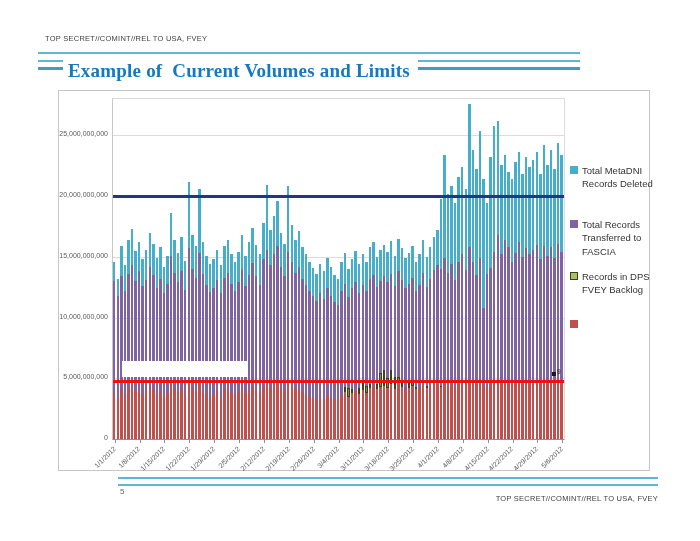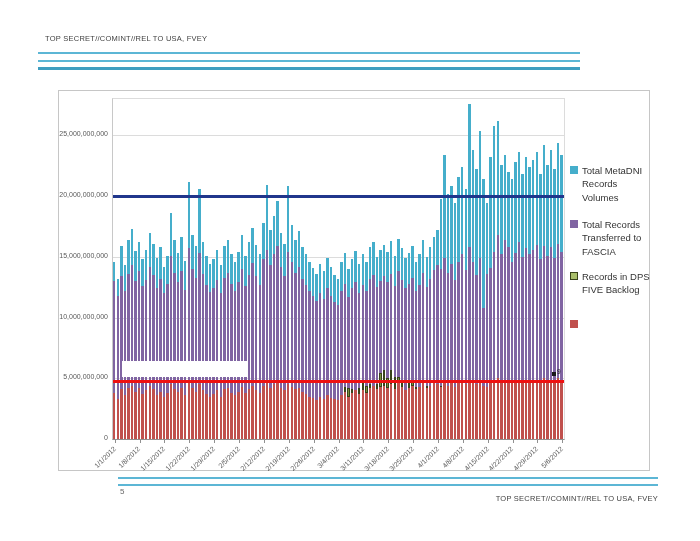--- a/index.html
+++ b/index.html
@@ -46,20 +46,23 @@
 <body>
 
 <div class="page">
 
   <div class="cls cls-top">TOP SECRET//COMINT//REL TO USA, FVEY</div>
 
   <div class="hrule hr1"></div>
   <div class="hrule hr2"></div>
   <div class="hrule hr3"></div>
 
+  <div class="title-box">
+    <span class="title-text">Example of  Current Volumes and Limits</span>
+  </div>
 
   <div class="chart-frame"></div>
 
   <div class="ylabels">
       <div class="ylab" style="top: 336px;">0</div>
       <div class="ylab" style="top: 275.286px;">5,000,000,000</div>
       <div class="ylab" style="top: 214.571px;">10,000,000,000</div>
       <div class="ylab" style="top: 153.857px;">15,000,000,000</div>
       <div class="ylab" style="top: 93.1429px;">20,000,000,000</div>
       <div class="ylab" style="top: 32.4286px;">25,000,000,000</div>
@@ -498,29 +501,29 @@
     </div>
 
   <div class="redaction"></div>
 
   <div class="marker9"></div>
   <div class="marker9-label">9</div>
 
   <div class="legend">
       <div class="legend-entry" style="top: 4px;">
         <div class="swatch" style="background: rgb(69, 174, 203); border: 1.5px solid rgb(69, 174, 203); box-sizing: border-box;"></div>
-        <div class="legend-label">Total MetaDNI Records Volumes</div>
+        <div class="legend-label">Total MetaDNI Records Deleted</div>
       </div>
       <div class="legend-entry" style="top: 58px;">
         <div class="swatch" style="background: rgb(128, 100, 162); border: 1.5px solid rgb(128, 100, 162); box-sizing: border-box;"></div>
         <div class="legend-label">Total Records Transferred to FASCIA</div>
       </div>
       <div class="legend-entry" style="top: 110px;">
         <div class="swatch" style="background: rgb(169, 191, 106); border: 1.5px solid rgb(57, 67, 26); box-sizing: border-box;"></div>
-        <div class="legend-label">Records in DPS FIVE Backlog</div>
+        <div class="legend-label">Records in DPS FVEY Backlog</div>
       </div>
       <div class="legend-entry" style="top: 158px;">
         <div class="swatch" style="background: rgb(192, 80, 77); border: 1.5px solid rgb(192, 80, 77); box-sizing: border-box;"></div>
       </div>
     </div>
 
   <div class="frule fr1"></div>
   <div class="frule fr2"></div>
 
   <div class="pagenum">5</div>

